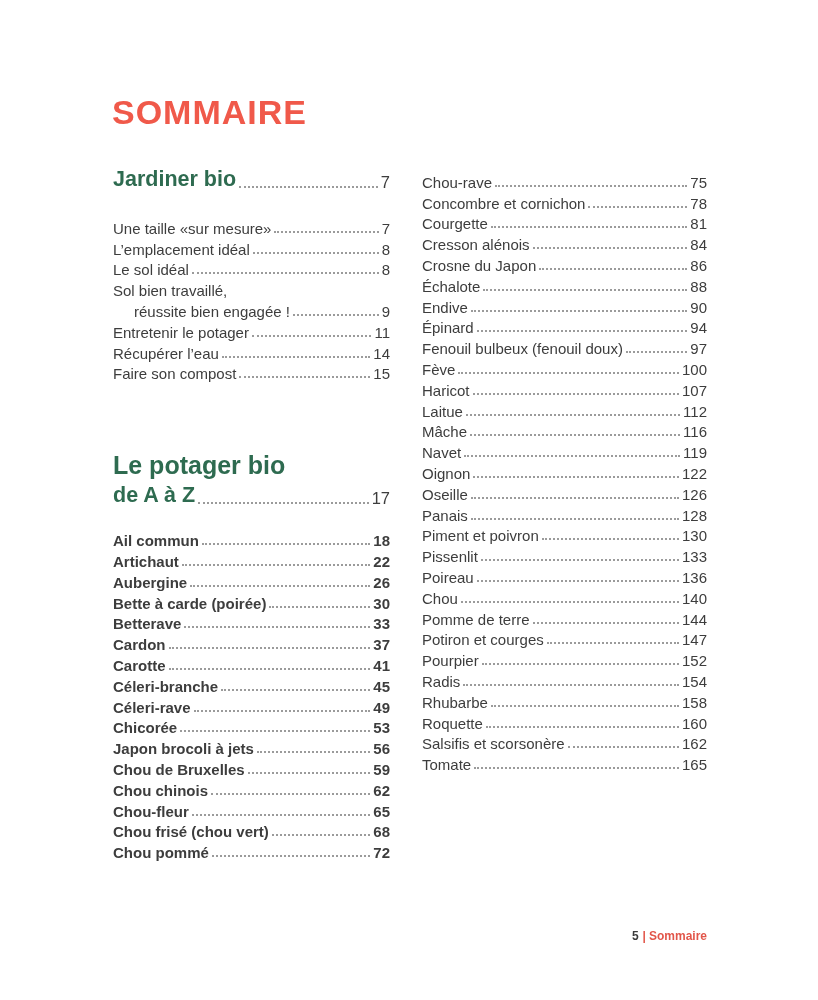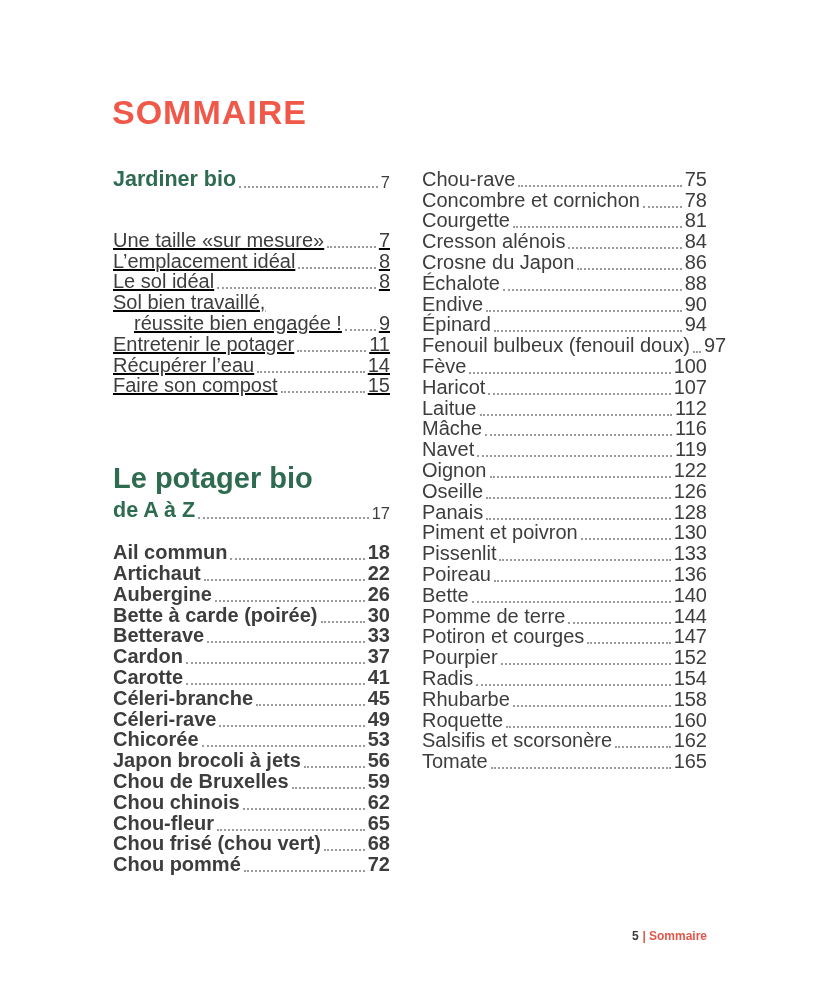--- a/index.html
+++ b/index.html
@@ -15,50 +15,50 @@
     font-size:34px; font-weight:bold; letter-spacing:1px;
     color:#f0594a;
   }
   .col { position:absolute;text-align:right; }
   .col-left  { left:113px; top:166px; width:277px; }
   .col-right { left:422px; top:170px; width:285px; }
 
   .toc-row {
     display:flex; align-items:flex-end;
     height:20.8px;
-    font-size:20px; color:#3d3d3d;
+    font-size:15px; color:#3d3d3d;
   }
   .toc-label { white-space:nowrap; }
   .toc-dots {
     flex:1 1 auto; min-width:8px;
     border-bottom:2px dotted #9b9b9b;
     margin:0 3px 4px 3px;
   }
   .toc-page { white-space:nowrap; }
   .indent .toc-label { padding-left:21px; }
 
   .toc-heading {
     display:flex; align-items:flex-end;
     height:26px;
     font-size:21.5px; font-weight:bold; color:#2e6b50;
   }
   .toc-heading .toc-page, .heading2 .toc-page {
     font-weight:normal; font-size:16.5px; color:#3d3d3d;
   }
   .heading2 { margin-top:70px; }
   .heading2-line1 {
-    font-size:29px; font-weight:bold; color:#2e6b50;
+    font-size:25px; font-weight:bold; color:#2e6b50;
     height:28px; display:flex; align-items:flex-end;
   }
   .heading2-line2 {
     display:flex; align-items:flex-end;
     height:28px;
     font-size:21.5px; font-weight:bold; color:#2e6b50;
   }
-  .list-1 { margin-top:39px;text-decoration:underline; }
+  .list-1 { margin-top:24px; }
   .list-2 { margin-top:20px;font-weight:bold; }
   .index-row { margin-top:63px; }
 
   .footer {
     position:absolute; top:929px; right:111px;
     font-size:12px; font-weight:bold;
     white-space:nowrap;
   }
   .footer-num { color:#3b3b3b; }
   .footer-sep { color:#e2564a; margin:0 3px 0 4px; }
@@ -359,21 +359,21 @@
           <span class="toc-page">133</span>
         </div>
 
         <div class="toc-row">
           <span class="toc-label">Poireau</span>
           <span class="toc-dots"></span>
           <span class="toc-page">136</span>
         </div>
 
         <div class="toc-row">
-          <span class="toc-label">Bette</span>
+          <span class="toc-label">Chou</span>
           <span class="toc-dots"></span>
           <span class="toc-page">140</span>
         </div>
 
         <div class="toc-row">
           <span class="toc-label">Pomme de terre</span>
           <span class="toc-dots"></span>
           <span class="toc-page">144</span>
         </div>
 

